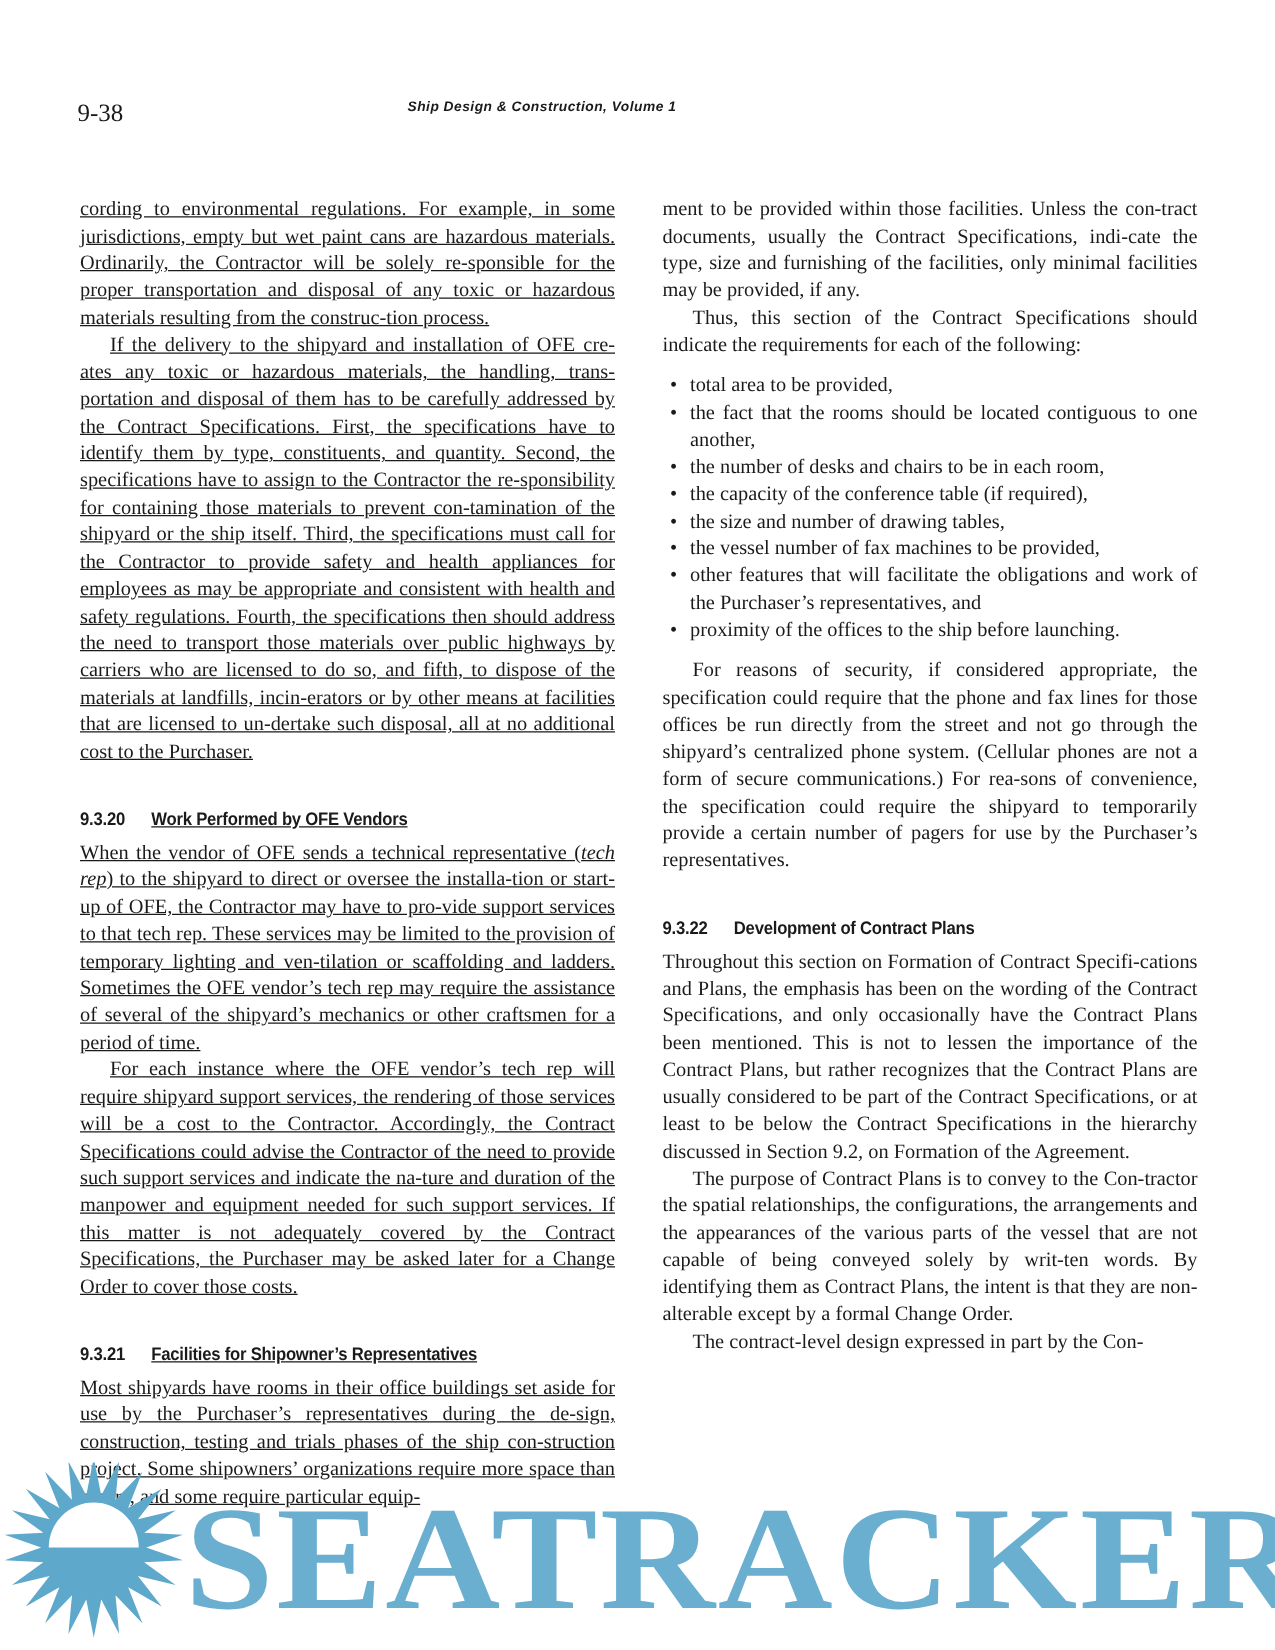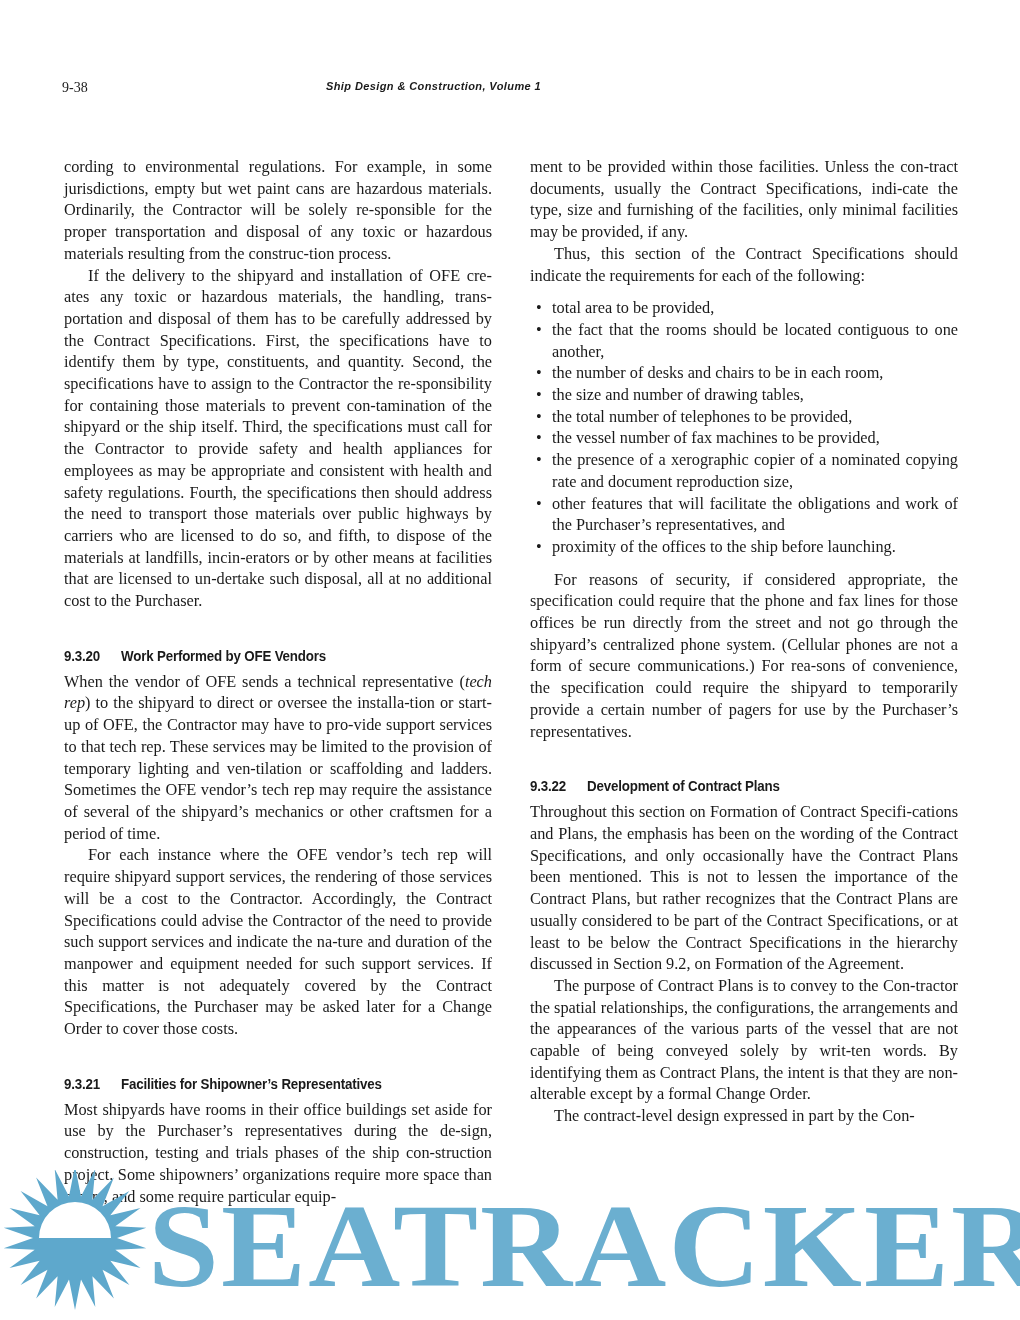--- a/index.html
+++ b/index.html
@@ -1,23 +1,23 @@
 <!DOCTYPE html>
 <html><head>
 <meta charset="utf-8">
 <style>
   html, body { margin: 0; padding: 0; background: #ffffff; }
   body { width: 1020px; height: 1320px; position: relative; overflow: hidden;
          font-family: "Liberation Serif", "DejaVu Serif", serif; color: #1a1a1a; }
-  .page-num { position: absolute; left: 62px; top: 80px; font-size: 14px; }
+  .page-num { position: absolute; left: 62px; top: 80px; font-size: 20px; }
   .running-title { position: absolute; left: 326px; top: 80px; font-family: "Liberation Sans", "DejaVu Sans", sans-serif;
                    font-weight: bold; font-style: italic; font-size: 11px; letter-spacing: 0.4px; }
   .col { position: absolute; top: 156px; width: 428px; font-size: 16.3px; line-height: 21.7px;
          text-align: justify; hyphens: none; }
-  .col-left { left: 64px; }
+  .col-left { left: 64px; text-decoration: underline; }
   .col-right { left: 530px; }
   .para { margin: 0; }
   .para.indent { text-indent: 24px; }
   .heading { font-family: "Liberation Sans", "DejaVu Sans", sans-serif; font-weight: bold; font-size: 14.5px;
              margin: 33px 0 4px 0; line-height: 22px; letter-spacing: -0.2px; text-align: left; transform: scaleX(0.92); transform-origin: left; white-space: nowrap; }
   .heading .num { display: inline-block; width: 62px; }
   ul.bullets { list-style: none; margin: 11px 0 11px 0; padding: 0; }
   ul.bullets li { position: relative; padding-left: 22px; text-align: justify; }
   ul.bullets li::before { content: "•"; position: absolute; left: 6px; top: 0; }
   .watermark { position: absolute; left: 0; top: 1170px; width: 1020px; height: 150px; pointer-events: none; }
@@ -47,24 +47,23 @@
   <p class="para">Most shipyards have rooms in their office buildings set aside for use by the Purchaser’s representatives during the de-sign, construction, testing and trials phases of the ship con-struction project. Some shipowners’ organizations require more space than others, and some require particular equip-</p>
 </div>
 
 <div class="col col-right">
   <p class="para">ment to be provided within those facilities. Unless the con-tract documents, usually the Contract Specifications, indi-cate the type, size and furnishing of the facilities, only minimal facilities may be provided, if any.</p>
   <p class="para indent">Thus, this section of the Contract Specifications should indicate the requirements for each of the following:</p>
   <ul class="bullets">
     <li>total area to be provided,</li>
     <li>the fact that the rooms should be located contiguous to one another,</li>
     <li>the number of desks and chairs to be in each room,</li>
+    <li>the capacity of the conference table (if required),</li>
     <li>the size and number of drawing tables,</li>
-    <li>the total number of telephones to be provided,</li>
     <li>the vessel number of fax machines to be provided,</li>
-    <li>the presence of a xerographic copier of a nominated copying rate and document reproduction size,</li>
     <li>other features that will facilitate the obligations and work of the Purchaser’s representatives, and</li>
     <li>proximity of the offices to the ship before launching.</li>
   </ul>
   <p class="para indent">For reasons of security, if considered appropriate, the specification could require that the phone and fax lines for those offices be run directly from the street and not go through the shipyard’s centralized phone system. (Cellular phones are not a form of secure communications.) For rea-sons of convenience, the specification could require the shipyard to temporarily provide a certain number of pagers for use by the Purchaser’s representatives.</p>
 
   <div class="heading">
     <span class="num">9.3.22</span><span>Development of Contract Plans</span>
   </div>
   <p class="para">Throughout this section on Formation of Contract Specifi-cations and Plans, the emphasis has been on the wording of the Contract Specifications, and only occasionally have the Contract Plans been mentioned. This is not to lessen the importance of the Contract Plans, but rather recognizes that the Contract Plans are usually considered to be part of the Contract Specifications, or at least to be below the Contract Specifications in the hierarchy discussed in Section 9.2, on Formation of the Agreement.</p>
   <p class="para indent">The purpose of Contract Plans is to convey to the Con-tractor the spatial relationships, the configurations, the arrangements and the appearances of the various parts of the vessel that are not capable of being conveyed solely by writ-ten words. By identifying them as Contract Plans, the intent is that they are non-alterable except by a formal Change Order.</p>

